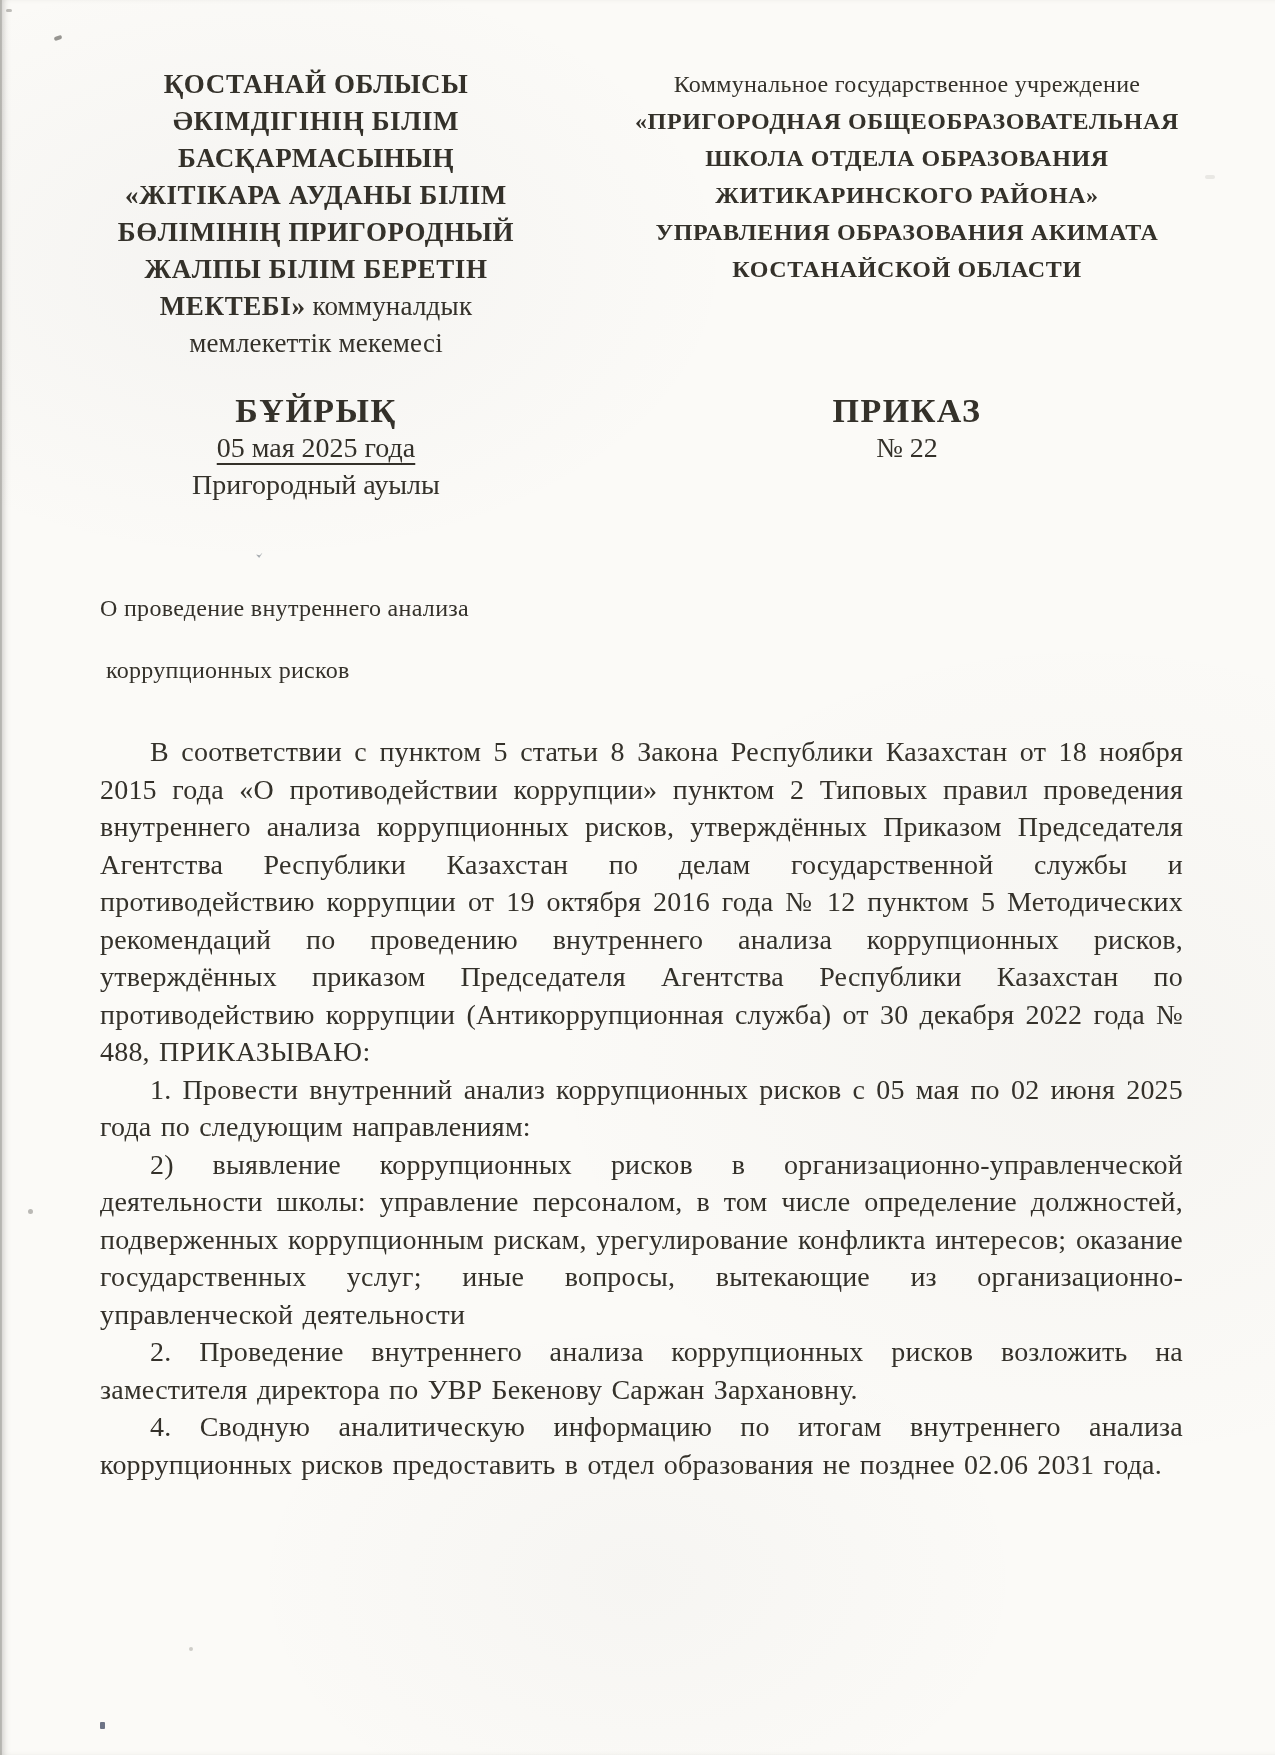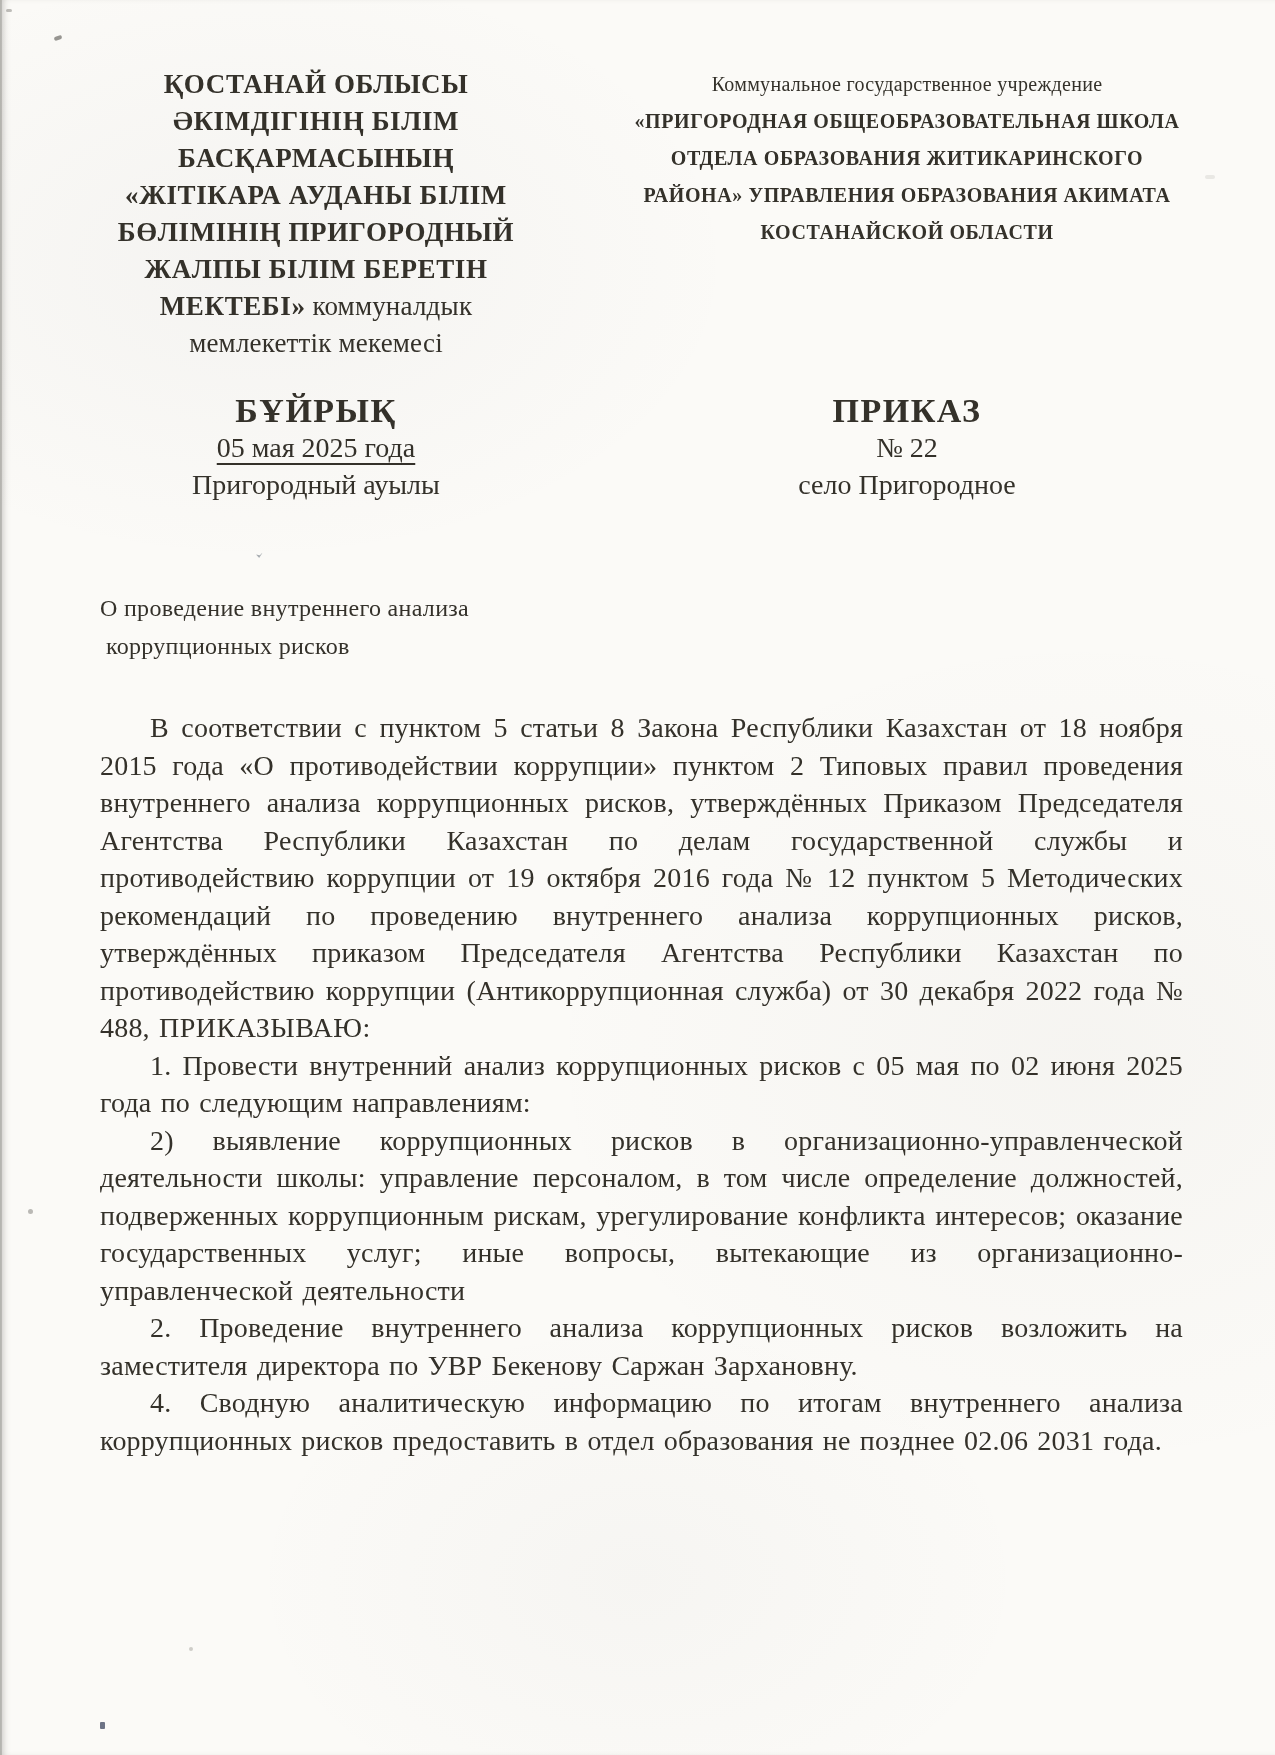--- a/index.html
+++ b/index.html
@@ -40,21 +40,21 @@
     font-weight: bold;
     letter-spacing: 0.6px;
   }
   .header-left .regular {
     font-weight: normal;
     letter-spacing: 0.2px;
   }
   .header-right {
     width: 552px;
     text-align: center;
-    font-size: 20px;
+    font-size: 24px;
     line-height: 37px;
     letter-spacing: 0.3px;
   }
   .header-right .bold {
     font-weight: bold;
     letter-spacing: 0.6px;
   }
   
   .order-row {
     display: flex;
@@ -85,21 +85,21 @@
     text-underline-offset: 6px;
   }
   
   .subject {
     margin-top: 86px;
     font-weight: normal;
     font-size: 24px;
     line-height: 38px;
     letter-spacing: 0.3px;
   }
-  .subject .line2 { padding-left: 6px; }
+  .subject .line2 { padding-left: 6px; margin-top: 24px; }
   
   .body-text {
     margin-top: 44px;
   }
   .para {
     margin: 0;
     font-size: 28px;
     line-height: 37.5px;
     text-align: justify;
     text-indent: 50px;
@@ -138,21 +138,20 @@
 
     <div class="order-row">
       <div class="order-block-left">
         <div class="order-heading">БҰЙРЫҚ</div>
         <div><span class="order-date">05 мая 2025 года</span></div>
         <div>Пригородный ауылы</div>
       </div>
       <div class="order-block-right">
         <div class="order-heading">ПРИКАЗ</div>
         <div>№ 22</div>
-        <div>село Пригородное</div>
       </div>
     </div>
 
     <div class="subject">
       <div class="line1">О проведение внутреннего анализа</div>
       <div class="line2">коррупционных рисков</div>
     </div>
 
     <div class="body-text">
       <p class="para"><span>В соответствии с пунктом 5 статьи 8 Закона Республики Казахстан от 18 ноября 2015 года «О противодействии коррупции» пунктом 2 Типовых правил проведения внутреннего анализа коррупционных рисков, утверждённых Приказом Председателя Агентства Республики Казахстан по делам государственной службы и противодействию коррупции от 19 октября 2016 года № 12 пунктом 5 Методических рекомендаций по проведению внутреннего анализа коррупционных рисков, утверждённых приказом Председателя Агентства Республики Казахстан по противодействию коррупции (Антикоррупционная служба) от 30 декабря 2022 года № 488, </span><span class="bold">ПРИКАЗЫВАЮ:</span></p>

